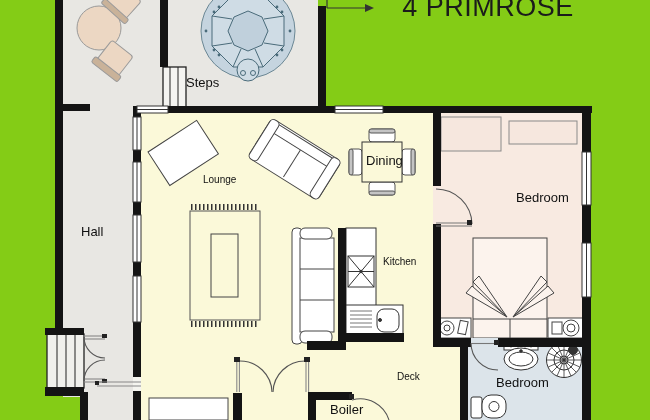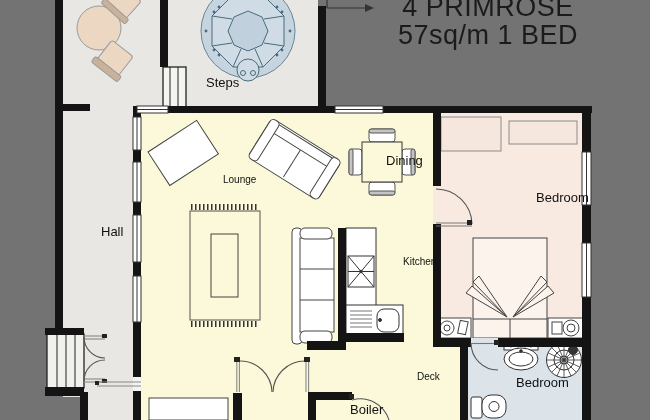--- a/index.html
+++ b/index.html
@@ -1,19 +1,19 @@
 <!DOCTYPE html>
 <html><head>
 <meta charset="utf-8">
 <style>
   html,body{margin:0;padding:0;background:#ffffff;}
-  #stage{position:relative;width:650px;height:420px;overflow:hidden;background:#737373;
+  #stage{position:relative;width:650px;height:420px;overflow:hidden;background:#84cc16;
          font-family:"Liberation Sans",sans-serif;}
   #stage svg{position:absolute;left:0;top:0;}
-  .lbl{position:absolute;font:13px/1.15 "Liberation Sans",sans-serif;color:#111;white-space:nowrap;margin-left:20px;}
+  .lbl{position:absolute;font:13px/1.15 "Liberation Sans",sans-serif;color:#111;white-space:nowrap;}
   .lbl.big{font-size:10px;}
   .title{position:absolute;left:368px;top:-7px;width:240px;text-align:center;
          font-size:27px;line-height:28px;color:#1b1b1b;letter-spacing:.5px;}
 </style>
 </head>
 <body>
 
 <div id="stage">
 
 <svg width="650" height="420" viewBox="0 0 650 420">
@@ -319,21 +319,20 @@
 
   <g stroke="#333" stroke-width="1.2" fill="#333">
     <line x1="327" y1="0" x2="327" y2="8"></line>
     <line x1="327" y1="8" x2="366" y2="8"></line>
     <polygon points="365,4 374,8 365,12" stroke="none"></polygon>
   </g>
 </svg>
 
   <div class="title">
     <div>4 PRIMROSE</div>
-    <div>57sq/m 1 BED</div>
   </div>
 
   <div class="lbl" style="left:186px;top:76px">Steps</div>
   <div class="lbl" style="left:81px;top:225px">Hall</div>
   <div class="lbl big" style="left:203px;top:174px">Lounge</div>
   <div class="lbl" style="left:366px;top:154px">Dining</div>
   <div class="lbl" style="left:516px;top:191px">Bedroom</div>
   <div class="lbl big" style="left:383px;top:256px">Kitchen</div>
   <div class="lbl big" style="left:397px;top:371px">Deck</div>
   <div class="lbl" style="left:496px;top:376px">Bedroom</div>

